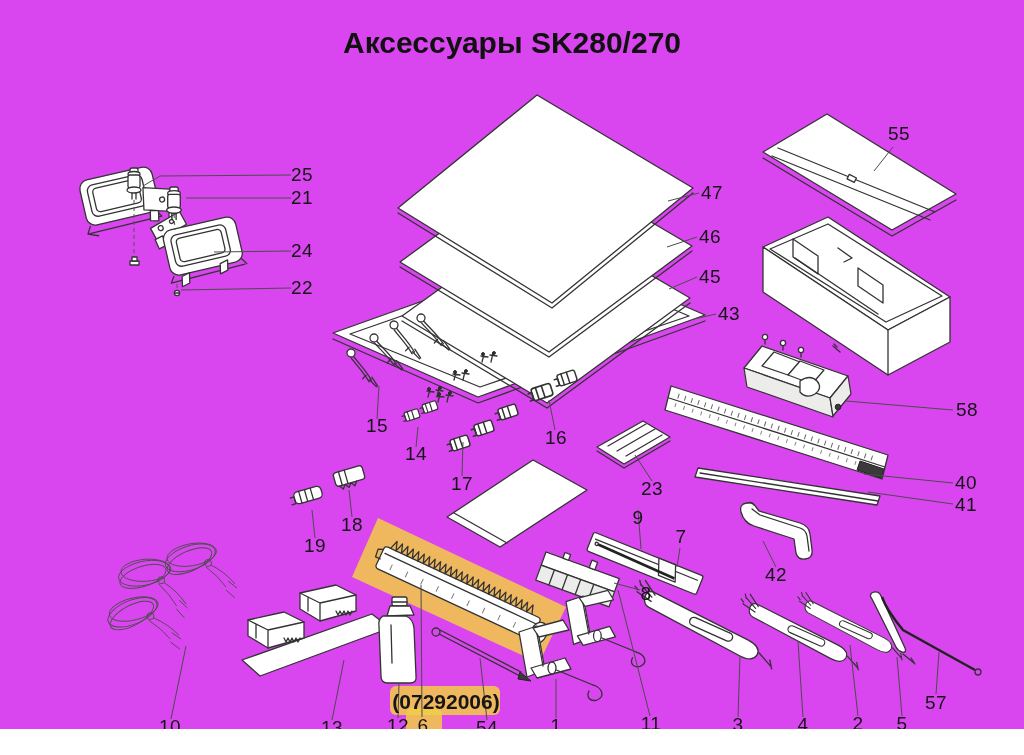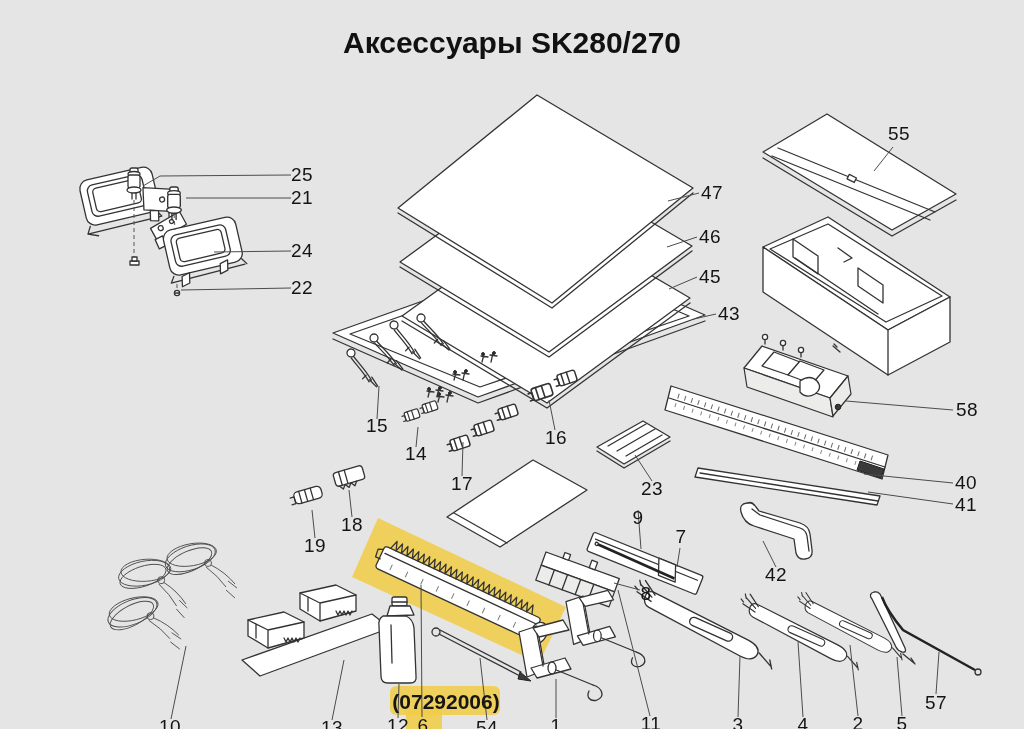--- a/index.html
+++ b/index.html
@@ -1,16 +1,16 @@
 <!DOCTYPE html>
 <html><head>
 <meta charset="utf-8">
 <style>
   html,body{margin:0;padding:0;background:#ffffff;}
-  .stage{position:relative;width:1024px;height:729px;background:#e5e5e5;overflow:hidden;
+  .stage{position:relative;width:1024px;height:729px;background:#d946ef;overflow:hidden;
          font-family:"Liberation Sans",sans-serif;}
   svg{position:absolute;left:0;top:0;}
   .ln{stroke:#333;stroke-width:1.3;fill:none;stroke-linejoin:round;stroke-linecap:round;}
   .fw{stroke:#333;stroke-width:1.3;fill:#fff;stroke-linejoin:round;}
   .fg{stroke:#333;stroke-width:1.2;fill:#ececea;stroke-linejoin:round;}
   .fd{stroke:#222;stroke-width:1;fill:#3a3a3a;}
   .thin{stroke:#4c4c4c;stroke-width:.9;fill:none;}
   .leader{stroke:#4c4c4c;stroke-width:1;fill:none;}
   .dash{stroke:#555;stroke-width:1;fill:none;stroke-dasharray:4 3;}
   .lbl{font-size:19px;fill:#141414;letter-spacing:.5px;}

